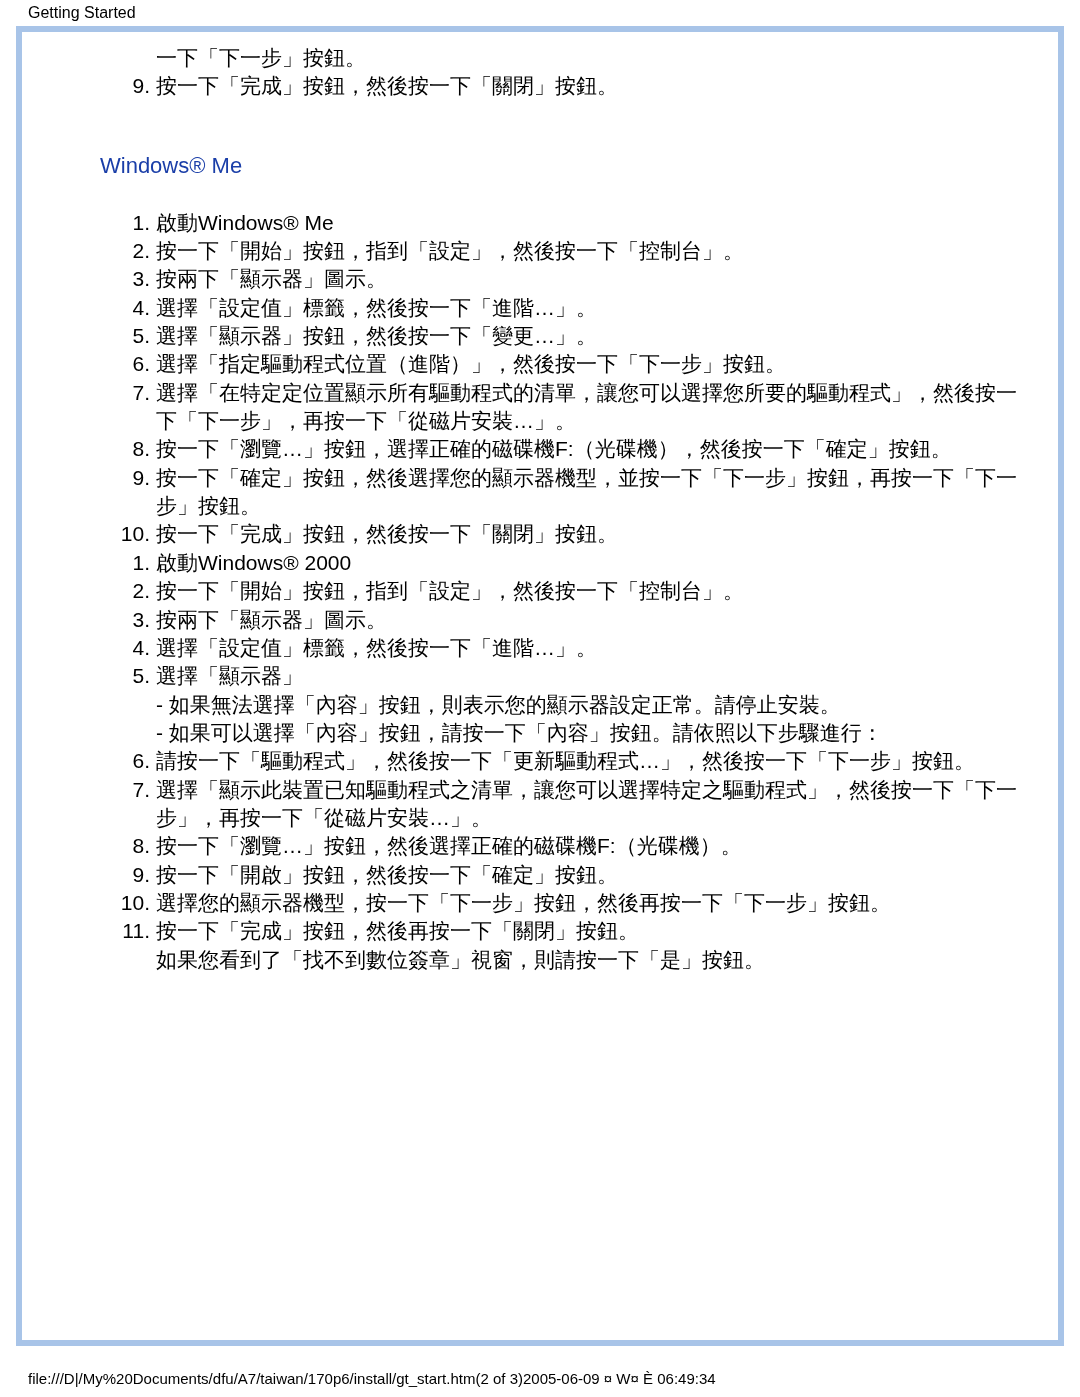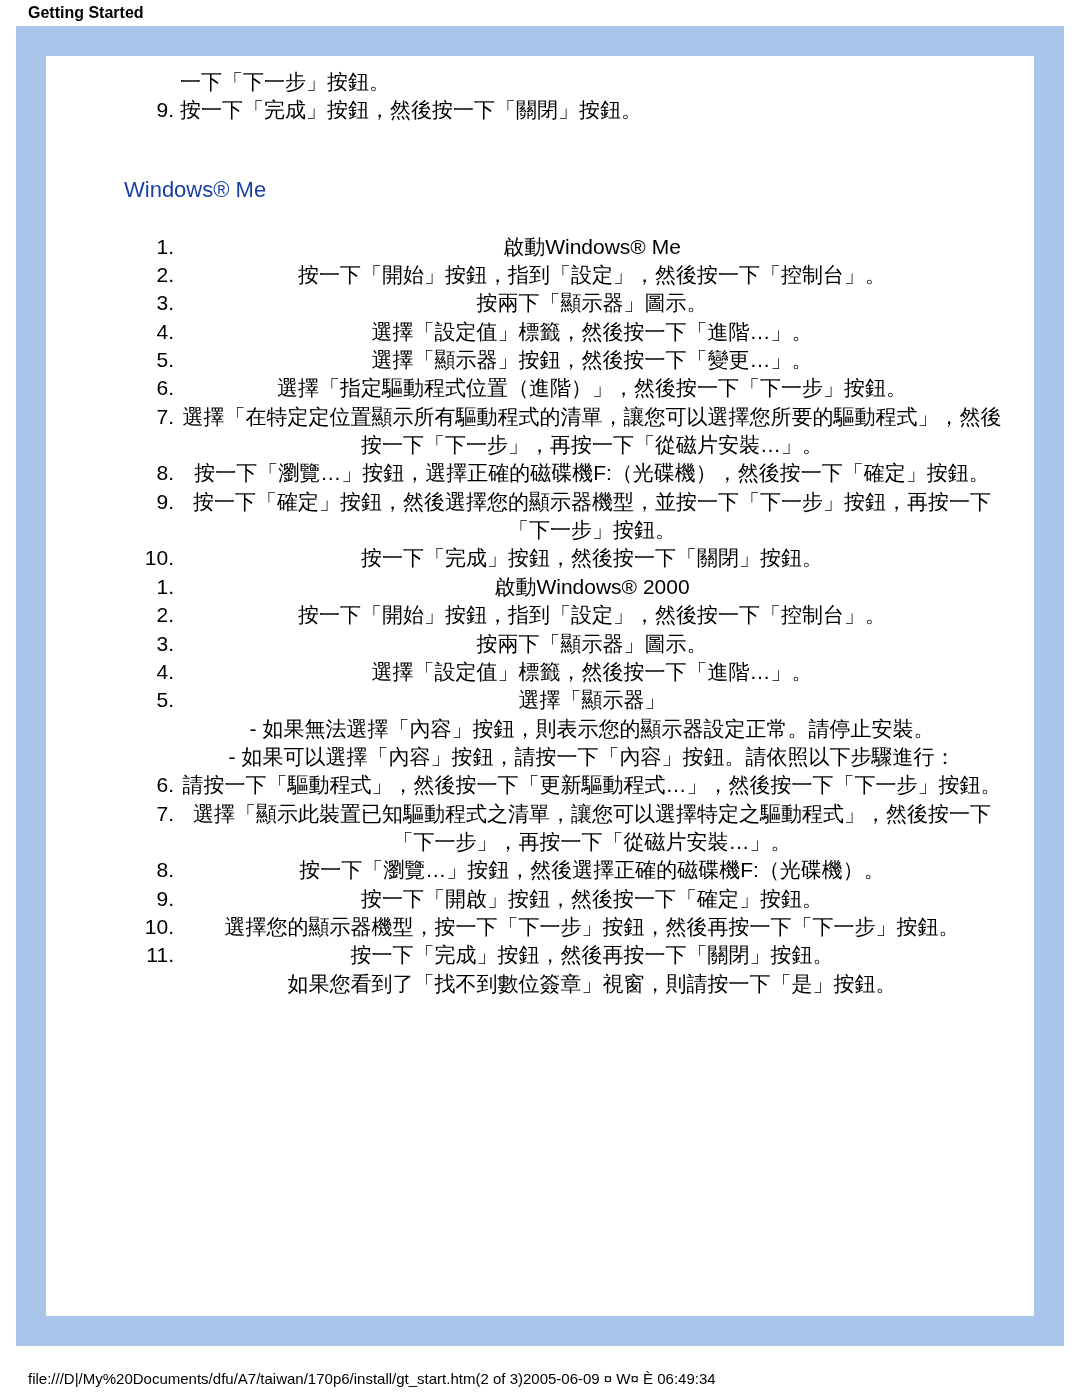--- a/index.html
+++ b/index.html
@@ -1,27 +1,26 @@
 <!DOCTYPE html>
 <html><head>
 <meta charset="utf-8">
 <style>
   * { margin: 0; padding: 0; box-sizing: border-box; }
   html, body { width: 1080px; height: 1397px; background: #fff; font-family: Arial, "Microsoft JhengHei", sans-serif; }
   .header {
     padding: 4px 0 4px 28px;
     font-size: 16px;
     color: #000;
-    font-weight: bold;
   }
   .outer-frame {
     margin: 0 16px;
     border: 2px solid #a8c4e8;
     background: #a8c4e8;
-    padding: 28px;
+    padding: 4px;
     height: 1320px;
   }
   .inner-page {
     background: #fff;
     padding: 12px 30px 30px 34px;
     height: 100%;
     overflow: hidden;
   }
   .continuation {
     margin-left: 100px;
@@ -54,21 +53,20 @@
     margin-bottom: 0;
   }
   ol.steps li .num {
     position: absolute;
     left: -36px;
     width: 30px;
     text-align: right;
   }
   ol.steps li .text {
     display: block;
-    text-align: center;
   }
   .footer {
     position: absolute;
     bottom: 10px;
     left: 28px;
     font-size: 15px;
     color: #000;
   }
 </style>
 </head>

